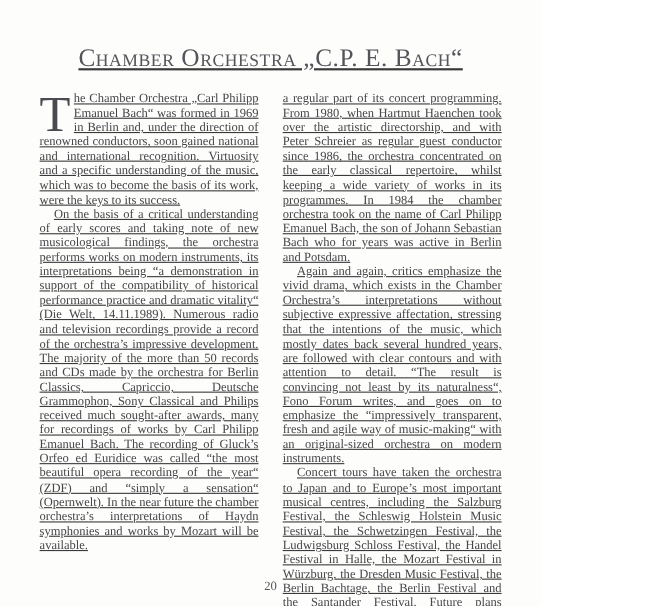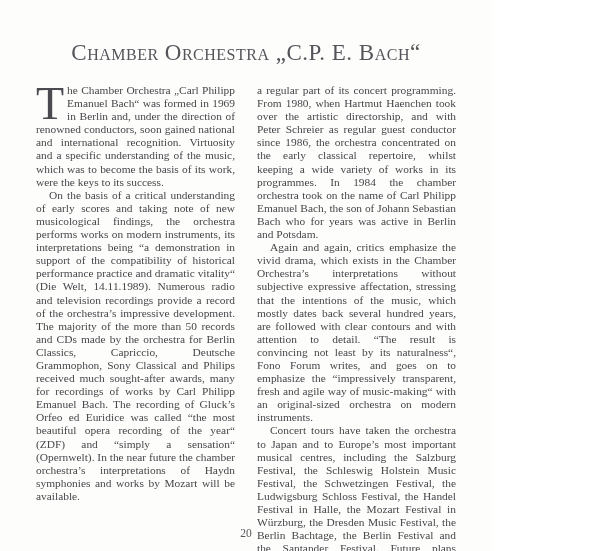--- a/index.html
+++ b/index.html
@@ -14,20 +14,21 @@
     color: #3a3a3a;
     overflow: hidden;
   }
   .page {
     position: relative;
     width: 492px;
     height: 551px;
     box-sizing: border-box;
     padding: 34px 36px 20px 36px;
     background: #fdfdfc;
+    text-decoration: underline;
   }
   .title {
     text-align: center;
     font-family: "Liberation Serif", serif;
     font-size: 23px;
     letter-spacing: 0.5px;
     color: #55545a;
     margin: 6px 0 18px 0;
     font-variant: small-caps;
     font-weight: normal;

